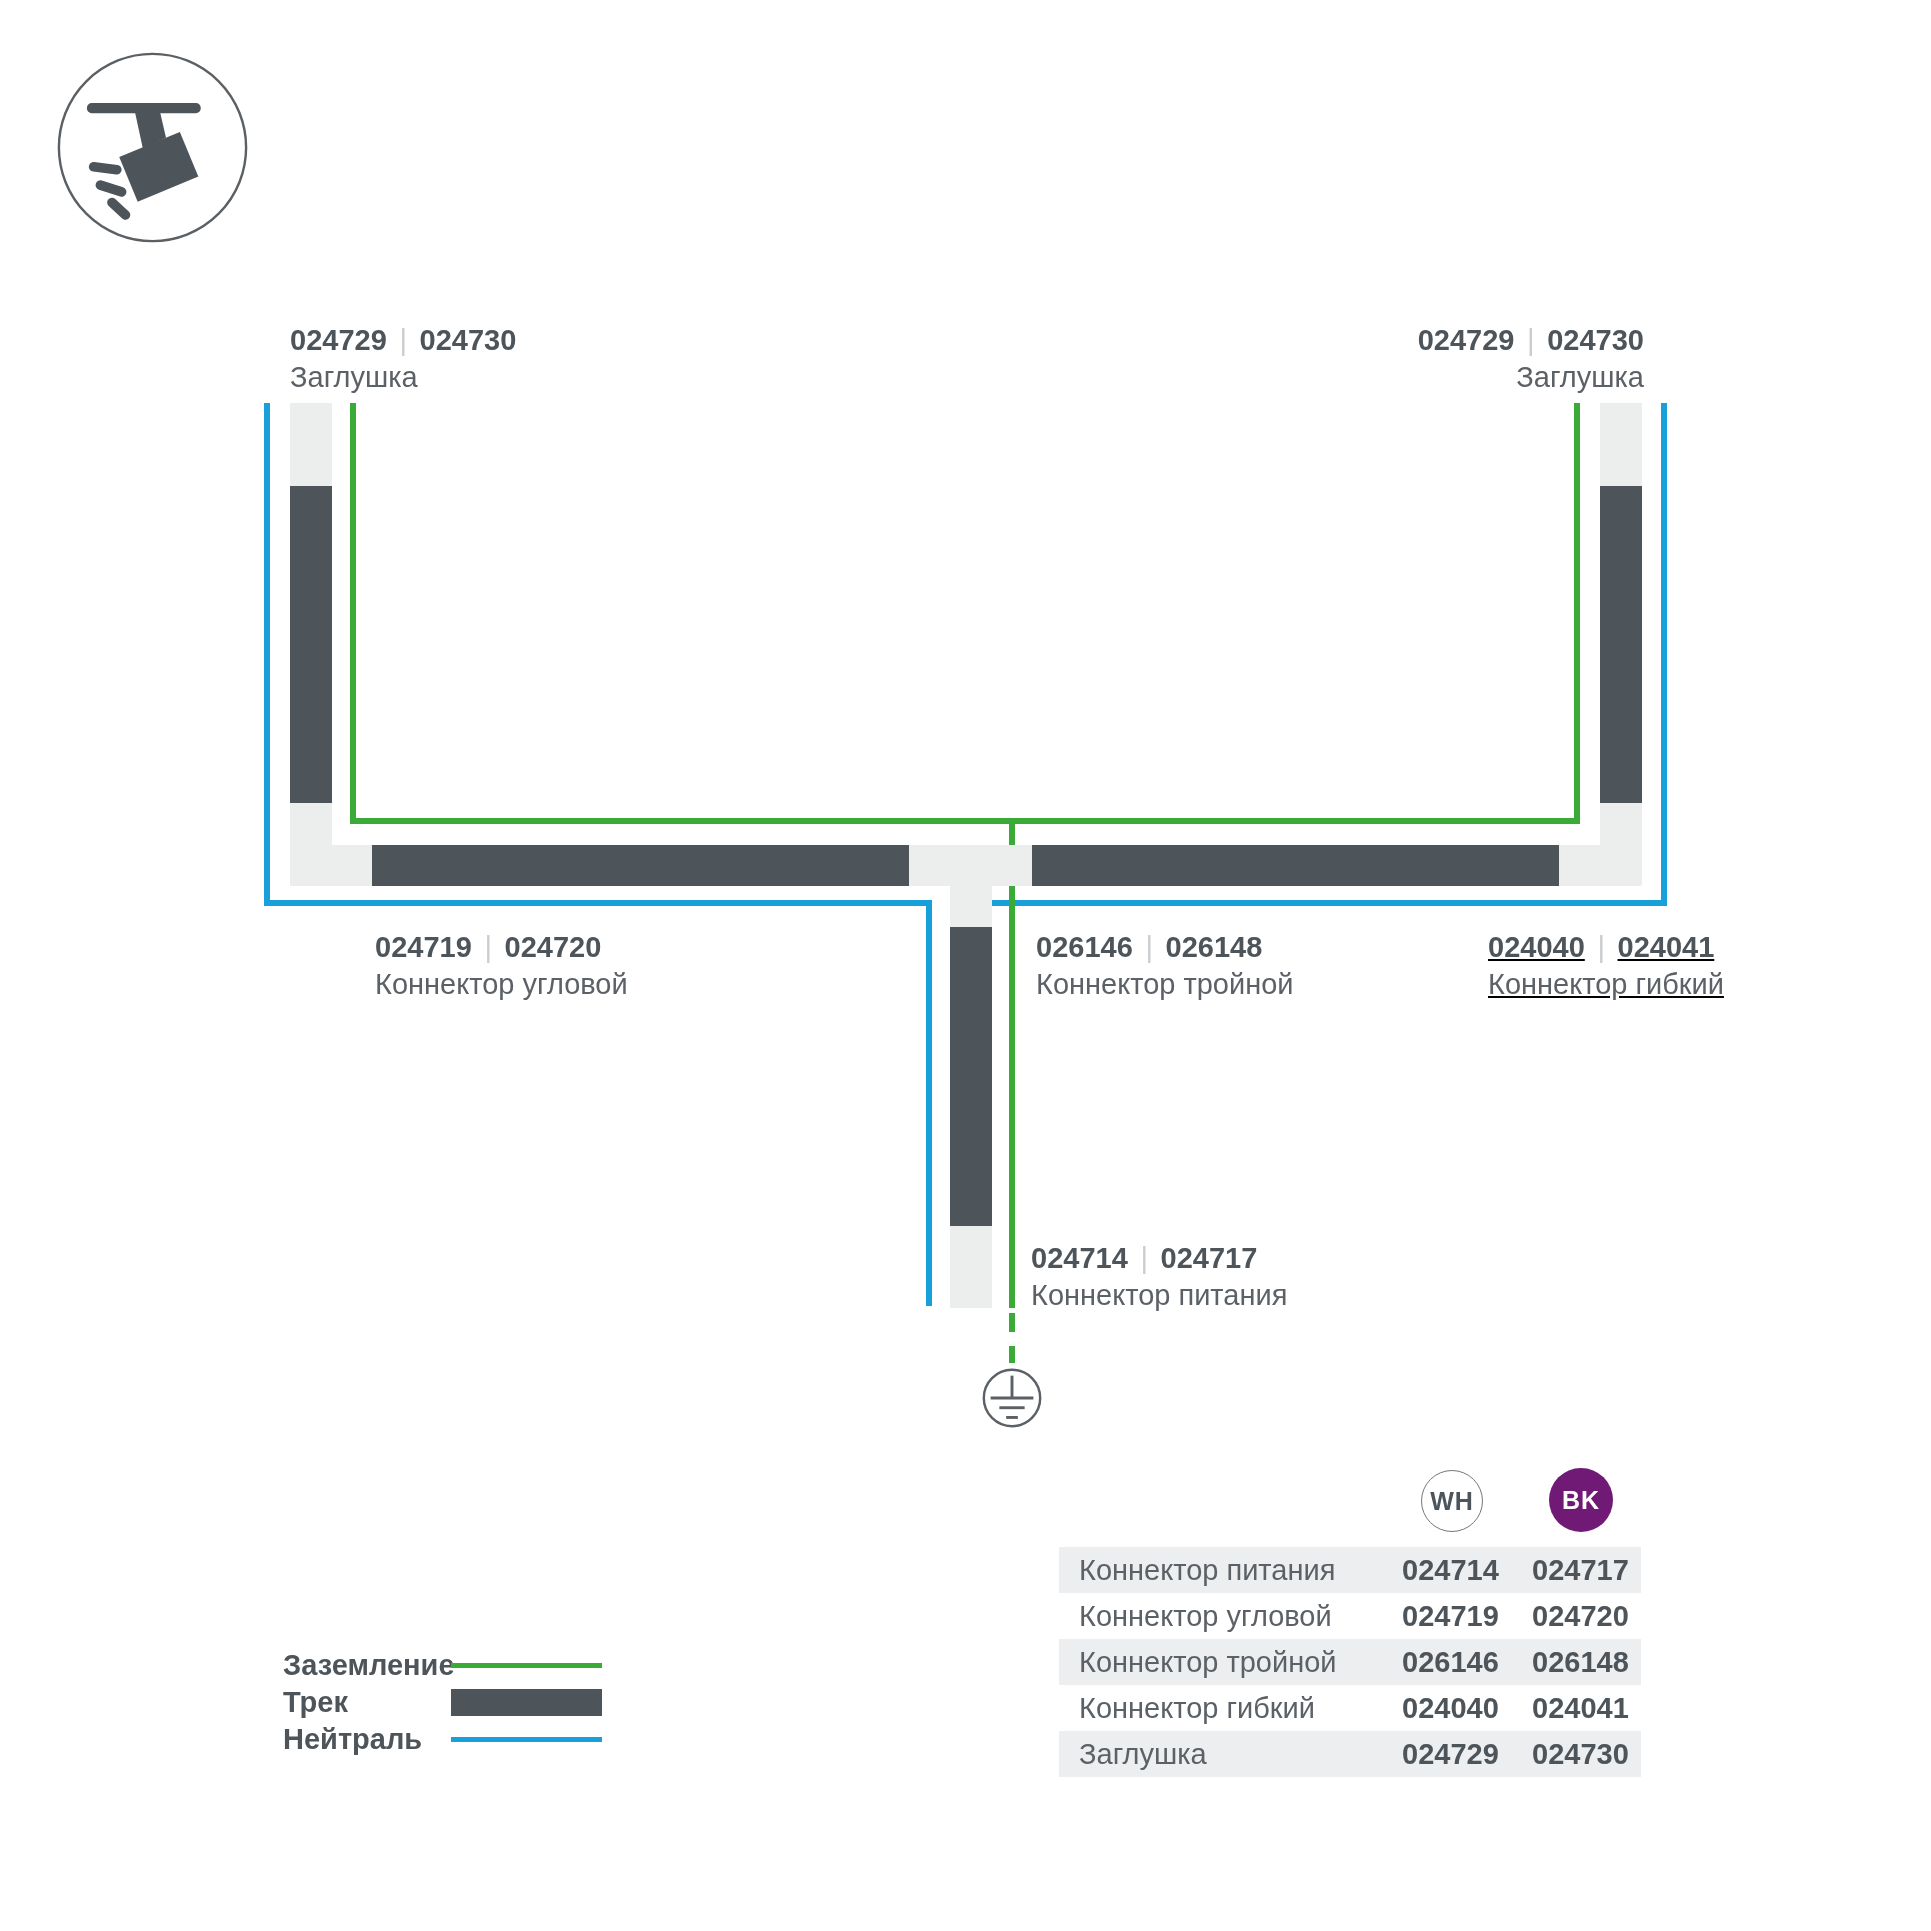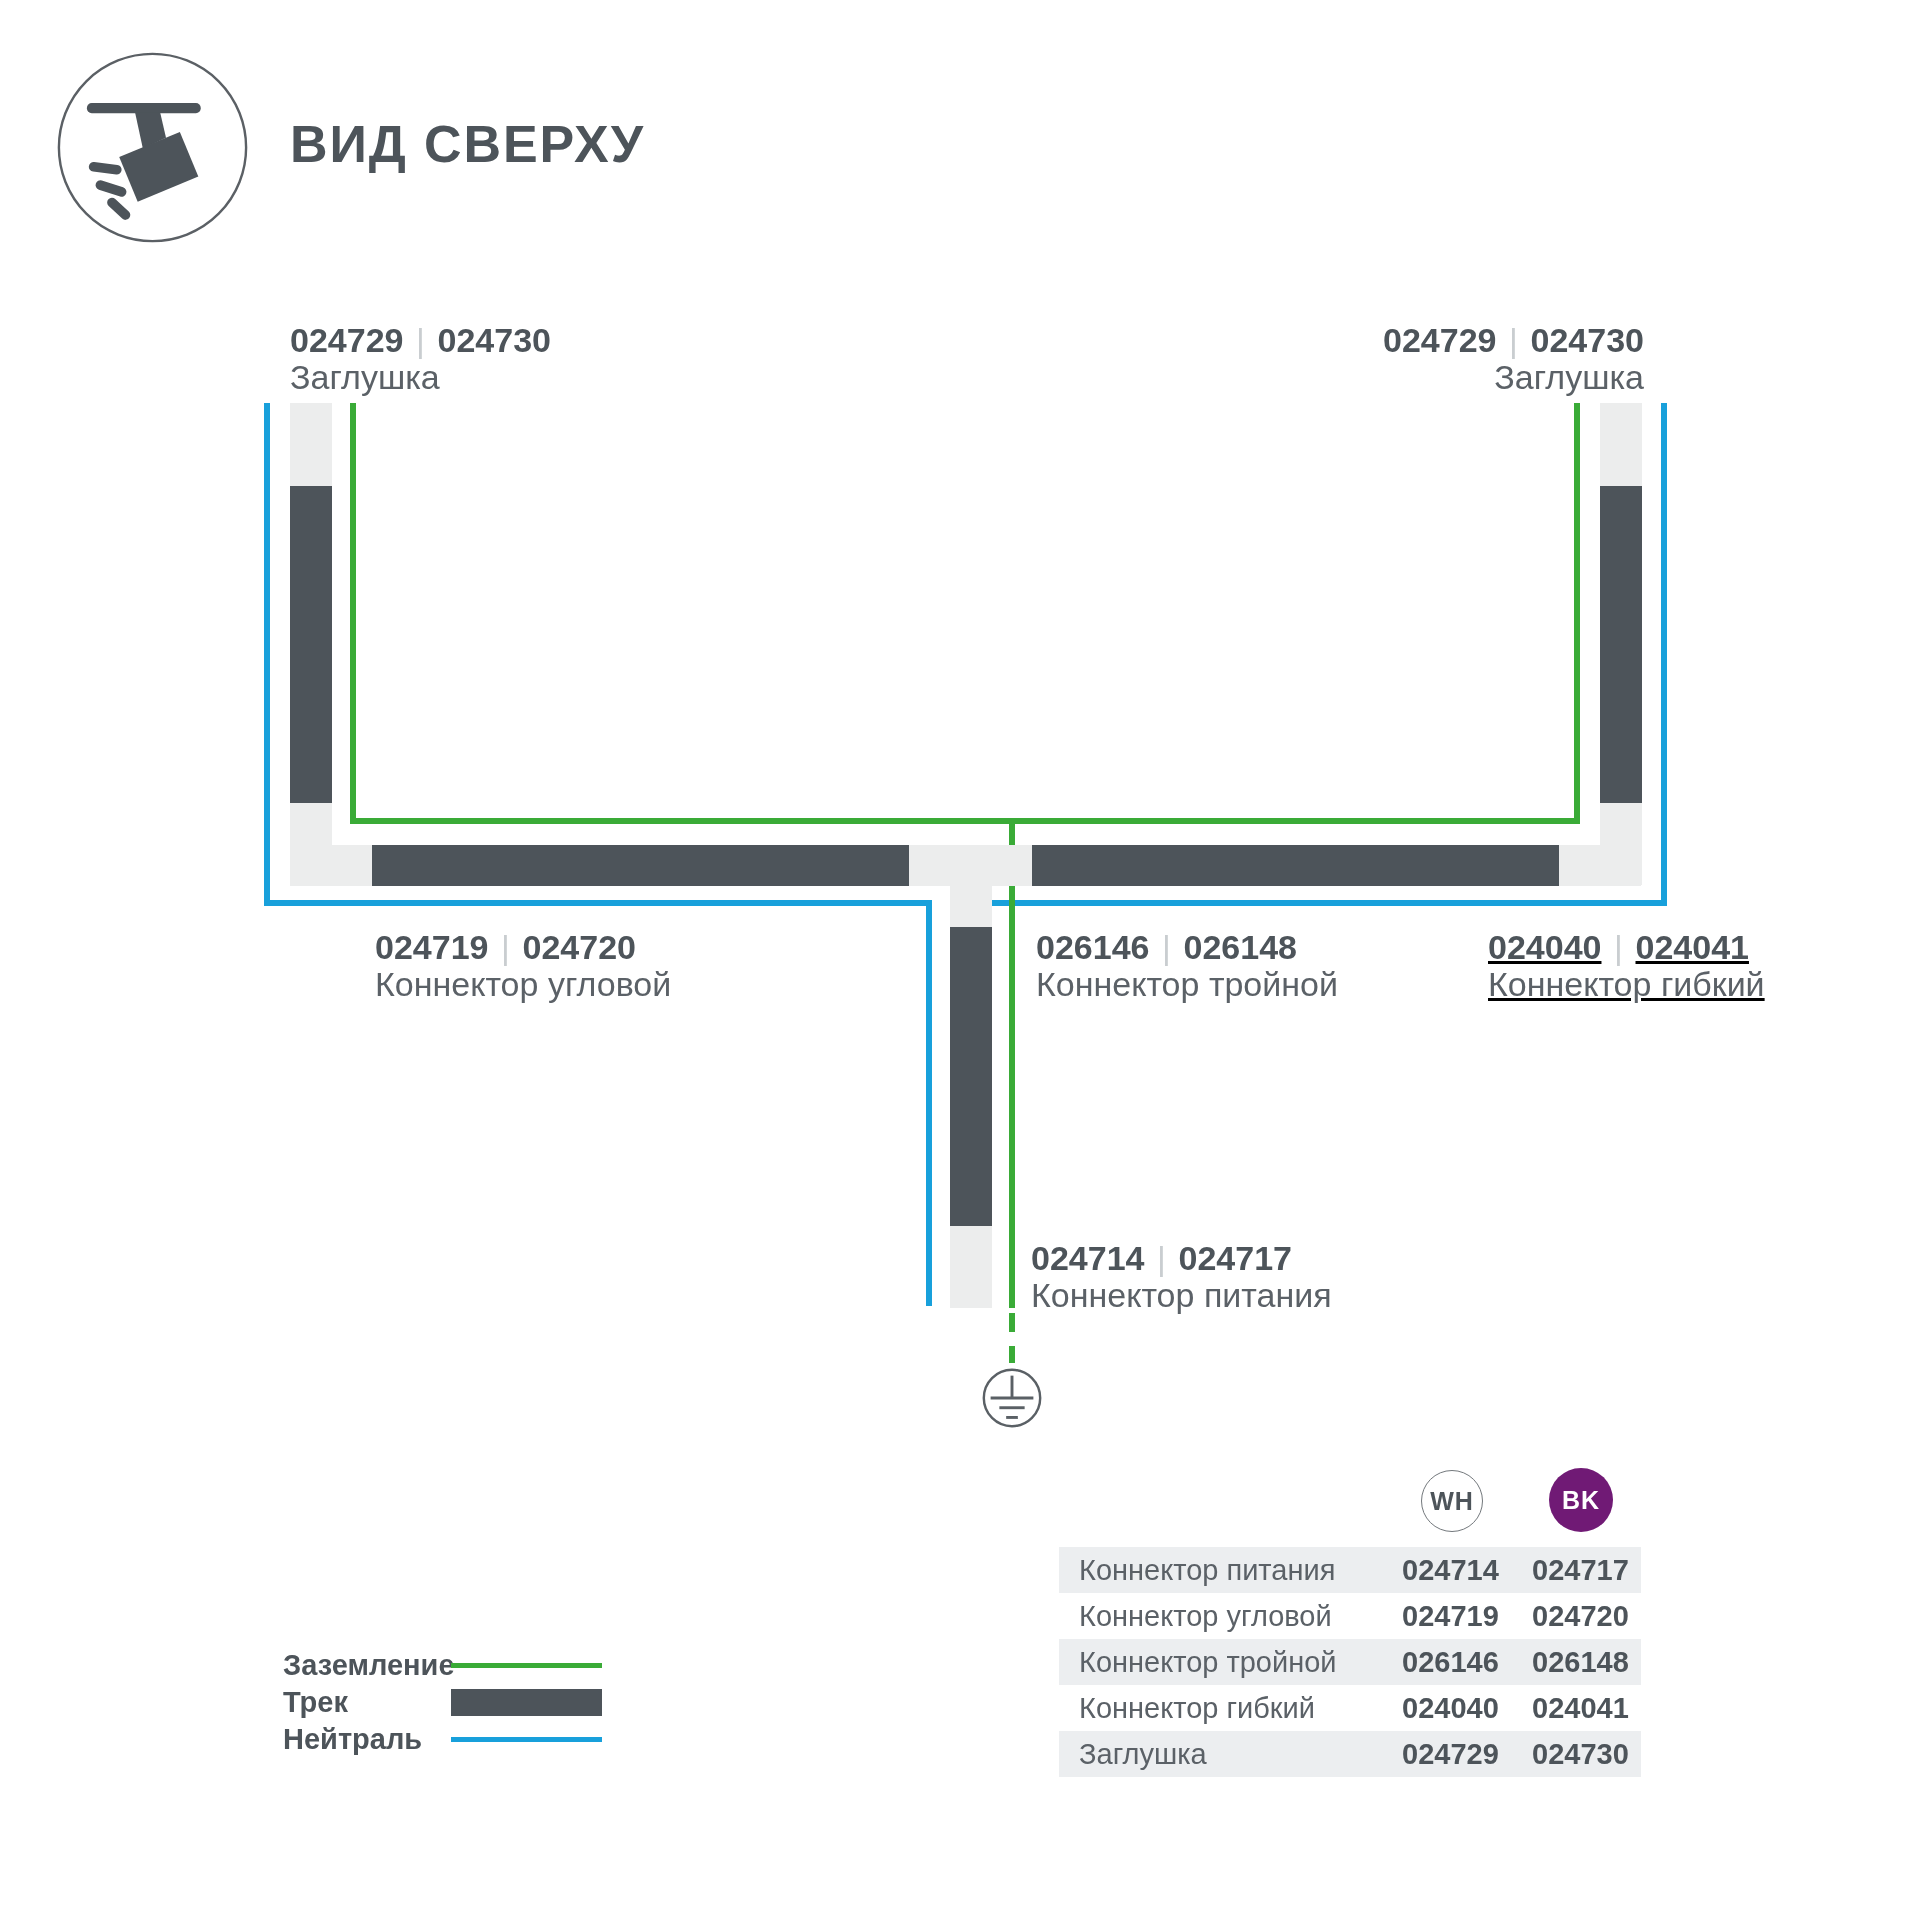--- a/index.html
+++ b/index.html
@@ -20,21 +20,21 @@
   .conn{background:var(--connector);}
   .nline{background:var(--neutral);}
   .gline{background:var(--ground);}
   .gdash{background:repeating-linear-gradient(to bottom,var(--ground) 0 19.3px,transparent 19.3px 33px);}
 
   .page-title{position:absolute;left:290px;top:118px;font-size:52px;line-height:52px;
               font-weight:700;letter-spacing:1.9px;color:var(--text-dark);white-space:nowrap;}
 
   .icon-badge{position:absolute;left:56px;top:51px;width:193px;height:193px;}
 
-  .callout{position:absolute;font-size:34px;line-height:37px;white-space:nowrap;}
+  .callout{position:absolute;font-size:29px;line-height:37px;white-space:nowrap;}
   .callout .codes{font-weight:700;color:var(--text-dark);}
   .callout .sep{color:var(--sep);font-weight:400;padding:0 12.6px;}
   .callout .cname{font-weight:400;color:var(--text-mid);}
   .callout.right{text-align:right;}
 
   .legend-row{position:absolute;left:283px;width:319px;height:39px;display:flex;align-items:center;}
   .legend-label{position:absolute;left:0;font-size:29px;font-weight:600;color:var(--text-dark);white-space:nowrap;}
   .legend-swatch{position:absolute;left:168px;width:151px;}
   .sw-ground{height:5.8px;background:var(--ground);}
   .sw-track{height:27px;background:var(--track);}
@@ -64,21 +64,20 @@
       <rect x="32" y="54" width="118" height="10.5" rx="5" fill="#4d545a"></rect>
       <polygon points="82,64 108,64 114,90 90,101" fill="#4d545a"></polygon>
       <rect x="72.5" y="95" width="68" height="50" transform="rotate(-22.5 106.5 120)" fill="#4d545a"></rect>
       <g stroke="#4d545a" stroke-width="10" stroke-linecap="round">
         <line x1="39" y1="120" x2="63" y2="123"></line>
         <line x1="46" y1="139" x2="68" y2="146"></line>
         <line x1="58" y1="157" x2="72" y2="170"></line>
       </g>
     </svg>
   </div>
-  <div class="page-title">ВИД СВЕРХУ</div>
 
   <div class="abs nline" style="left:264px;top:403px;width:5.8px;height:503px;"></div>
   <div class="abs nline" style="left:264px;top:900px;width:668px;height:5.8px;"></div>
   <div class="abs nline" style="left:926px;top:900px;width:5.8px;height:406px;"></div>
   <div class="abs nline" style="left:992px;top:900px;width:675px;height:5.8px;"></div>
   <div class="abs nline" style="left:1661px;top:403px;width:5.8px;height:503px;"></div>
 
   <div class="abs gline" style="left:350px;top:403px;width:5.8px;height:421px;"></div>
   <div class="abs gline" style="left:350px;top:818px;width:1230px;height:5.8px;"></div>
   <div class="abs gline" style="left:1009px;top:818px;width:5.8px;height:490px;"></div>

